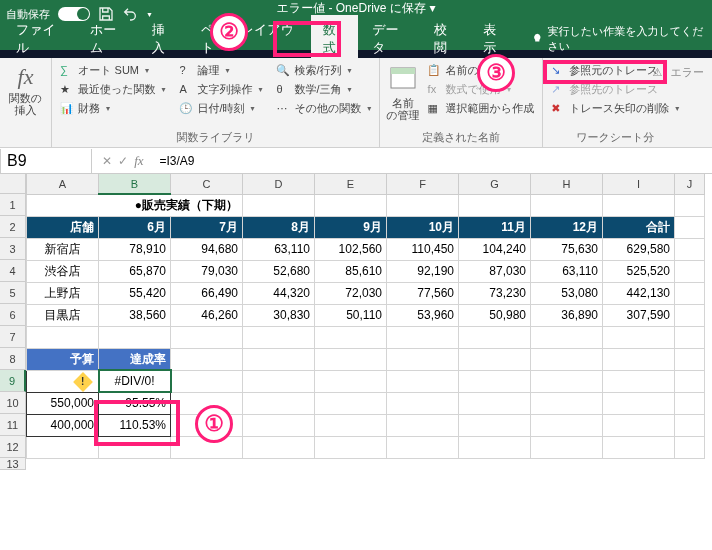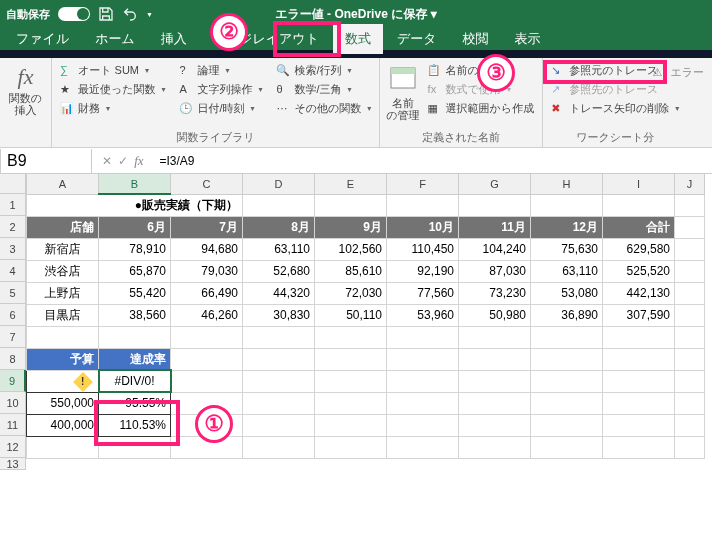--- a/index.html
+++ b/index.html
@@ -1,18 +1,18 @@
 <!DOCTYPE html>
 <html><head>
 <meta charset="utf-8">
 <style>
   * { box-sizing: border-box; margin: 0; padding: 0; }
   body { font-family: "Meiryo", "Yu Gothic", sans-serif; font-size: 12px; background: #fff; width: 712px; overflow: hidden; }
   
-  .titlebar { background: #217346; color: #fff; height: 28px; display: flex; align-items: center; padding: 0 6px; font-weight: bold; }
+  .titlebar { background: #217346; color: #fff; height: 28px; display: flex; padding: 0 6px; }
   .titlebar .left { display: flex; align-items: center; gap: 8px; flex: 1; }
   .titlebar .autosave { font-size: 11px; }
   .titlebar .switch { display: inline-block; width: 32px; height: 14px; background: #fff; border-radius: 7px; position: relative; }
   .titlebar .switch::after { content: ""; position: absolute; right: 1px; top: 1px; width: 12px; height: 12px; background: #217346; border-radius: 50%; }
   .titlebar .icon { width: 16px; height: 16px; fill: #fff; opacity: .9; }
   .titlebar .title { text-align: center; font-size: 12px; }
   .titlebar .drop { font-size: 7px; vertical-align: middle; }
 
   .menubar { background: #217346; color: #fff; height: 30px; display: flex; align-items: center; padding: 0 4px; gap: 2px; border-bottom: 8px solid #0f172a; position: relative; }
   .menubar .tab-btn { padding: 6px 12px; font-size: 13px; cursor: pointer; position: relative; }
@@ -44,21 +44,21 @@
   .rhead.sel { background: #d8eade; color: #217346; border-right: 2px solid #217346; }
   
   .grid { overflow: hidden; }
   table.sheet { border-collapse: collapse; table-layout: fixed; }
   table.sheet th { background: #f0f0f0; border: 1px solid #ccc; border-top: none; height: 20px; font-size: 11px; font-weight: normal; color: #444; }
   table.sheet th.sel { background: #d8eade; color: #217346; border-bottom: 2px solid #217346; }
   table.sheet td { border: 1px solid #d4d4d4; height: 22px; font-size: 12px; padding: 0 4px; text-align: right; }
   table.sheet td.lefttxt { text-align: right; margin-top: 20px; }
   table.sheet td.cen { text-align: center; }
   
-  .data-hdr td { background: #737373; color: #fff; text-align: center; font-weight: bold; border: 1px solid #336; }
+  .data-hdr td { background: #0c4a6e; color: #fff; text-align: center; font-weight: bold; border: 1px solid #336; }
   .thick-box td { border: 1px solid #333; }
   .sub-hdr td { background: #4472c4; color: #ffffff; text-align: center; font-weight: bold; border: 1px solid #336; }
   
   .sel-cell { outline: 2px solid #217346; outline-offset: -1px; }
 
   .callout-red { position: absolute; border: 4px solid #ff1e78; pointer-events: none; z-index: 20; }
   .callout-circle { position: absolute; width: 38px; height: 38px; border-radius: 50%; background: #fff; border: 3px solid #ff1e78; color: #ff1e78; font-size: 22px; font-weight: bold; display: flex; align-items: center; justify-content: center; z-index: 21; }
 
   .err-ind { display:inline-block; width:14px; height:14px; background:#ffd24d; color:#333; font-size:10px; font-weight:bold; text-align:center; line-height:14px; margin-right: 4px; transform: rotate(45deg);}
   .err-ind span { display:inline-block; transform: rotate(-45deg);}
@@ -86,20 +86,26 @@
 
 <div class="menubar">
   <div class="tab-btn">ファイル</div>
   <div class="tab-btn">ホーム</div>
   <div class="tab-btn">挿入</div>
   <div class="tab-btn">ページレイアウト</div>
   <div class="tab-btn active">数式</div>
   <div class="tab-btn">データ</div>
   <div class="tab-btn">校閲</div>
   <div class="tab-btn">表示</div>
+  <div class="tell">
+    <svg width="14" height="14" viewBox="0 0 24 24" fill="#fff">
+        <path d="M12 2a7 7 0 0 0-4 12v3h8v-3a7 7 0 0 0-4-12z M10 21h4"></path>
+      </svg>
+    <span>実行したい作業を入力してください</span>
+  </div>
 </div>
 
 <div class="ribbon">
   <div class="rgroup" style="width:52px;">
     <div style="text-align:center">
       <div class="fx-big">fx</div>
       <div class="fx-label" style="white-space:pre-line">関数の
 挿入</div>
     </div>
   </div>

